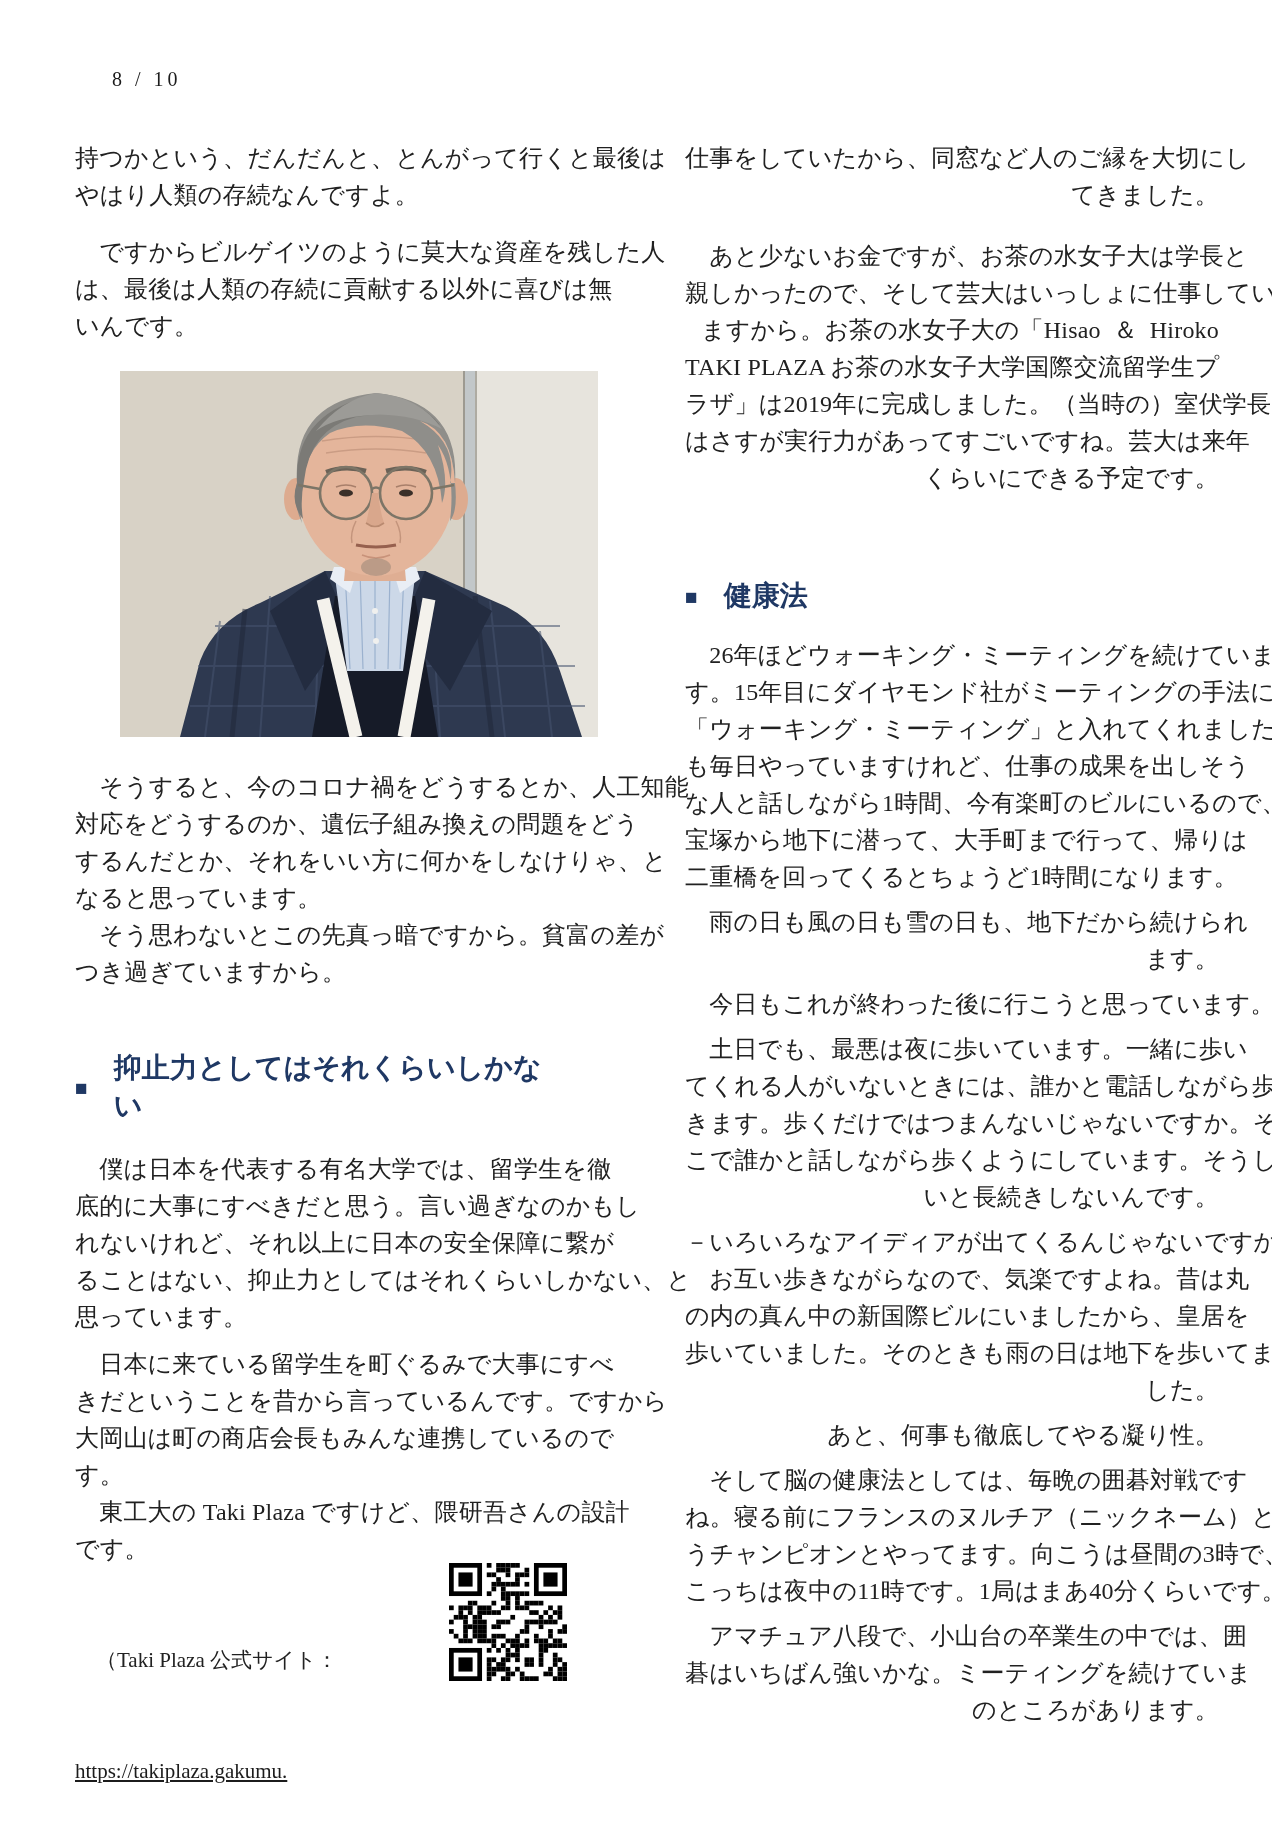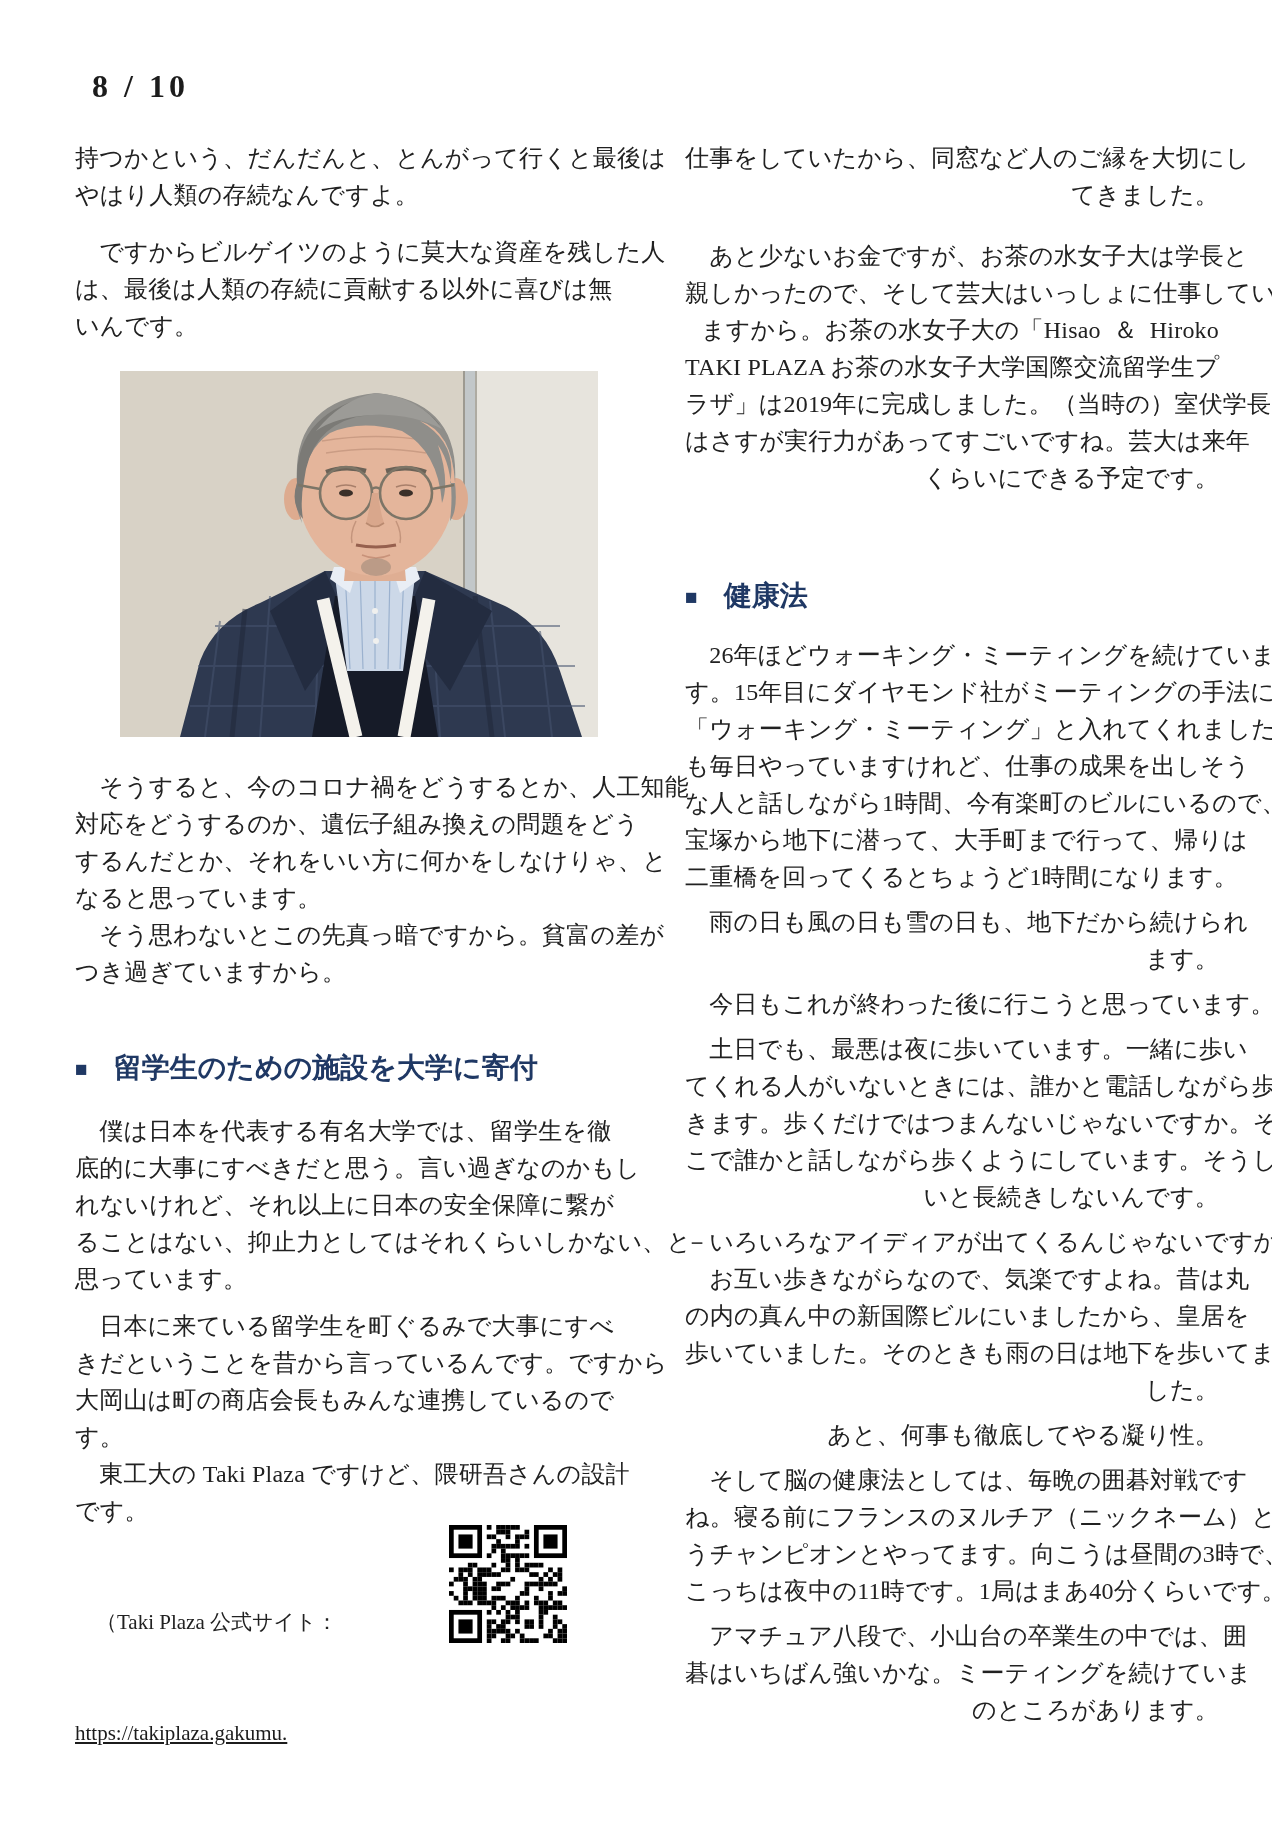--- a/index.html
+++ b/index.html
@@ -2,22 +2,22 @@
 <html><head>
 <meta charset="utf-8">
 <style>
   html,body { margin:0; padding:0; background:#ffffff; }
   .page {
     position:relative; width:1272px; height:1832px; background:#ffffff;
     font-family:"Liberation Serif","DejaVu Serif",serif;
     color:#212121; overflow:hidden;
   }
   .pagenum {
-    position:absolute; left:92px; top:68px;
-    font-size:32px; font-weight:bold; letter-spacing:4px; color:#1c1c1c;
+    position:absolute; left:112px; top:68px;
+    font-size:20px; font-weight:normal; letter-spacing:4px; color:#1c1c1c;
   }
   .col { position:absolute; top:140px; }
   .col-left  { left:75px;  width:492px; }
   .col-right { left:685px; width:534px;text-align:right; }
   p.body {
     margin:0; font-size:24px; line-height:37px;
     white-space:pre; letter-spacing:0.2px;
   }
   .mt8  { margin-top:8px !important;font-family:Liberation Serif, serif; }
   .mt10 { margin-top:10px !important; }
@@ -144,21 +144,21 @@
 
     <p class="body mt32">　そうすると、今のコロナ禍をどうするとか、人工知能
 対応をどうするのか、遺伝子組み換えの問題をどう
 するんだとか、それをいい方に何かをしなけりゃ、と
 なると思っています。
 　そう思わないとこの先真っ暗ですから。貧富の差が
 つき過ぎていますから。</p>
 
     <h2 class="section left-h">
       <span class="marker">■</span>
-      <span>留学生のための施設を大学に寄付</span>
+      <span>抑止力としてはそれくらいしかない</span>
     </h2>
 
     <p class="body">　僕は日本を代表する有名大学では、留学生を徹
 底的に大事にすべきだと思う。言い過ぎなのかもし
 れないけれど、それ以上に日本の安全保障に繋が
 ることはない、抑止力としてはそれくらいしかない、と
 思っています。</p>
     <p class="body mt10">　日本に来ている留学生を町ぐるみで大事にすべ
 きだということを昔から言っているんです。ですから
 大岡山は町の商店会長もみんな連携しているので

